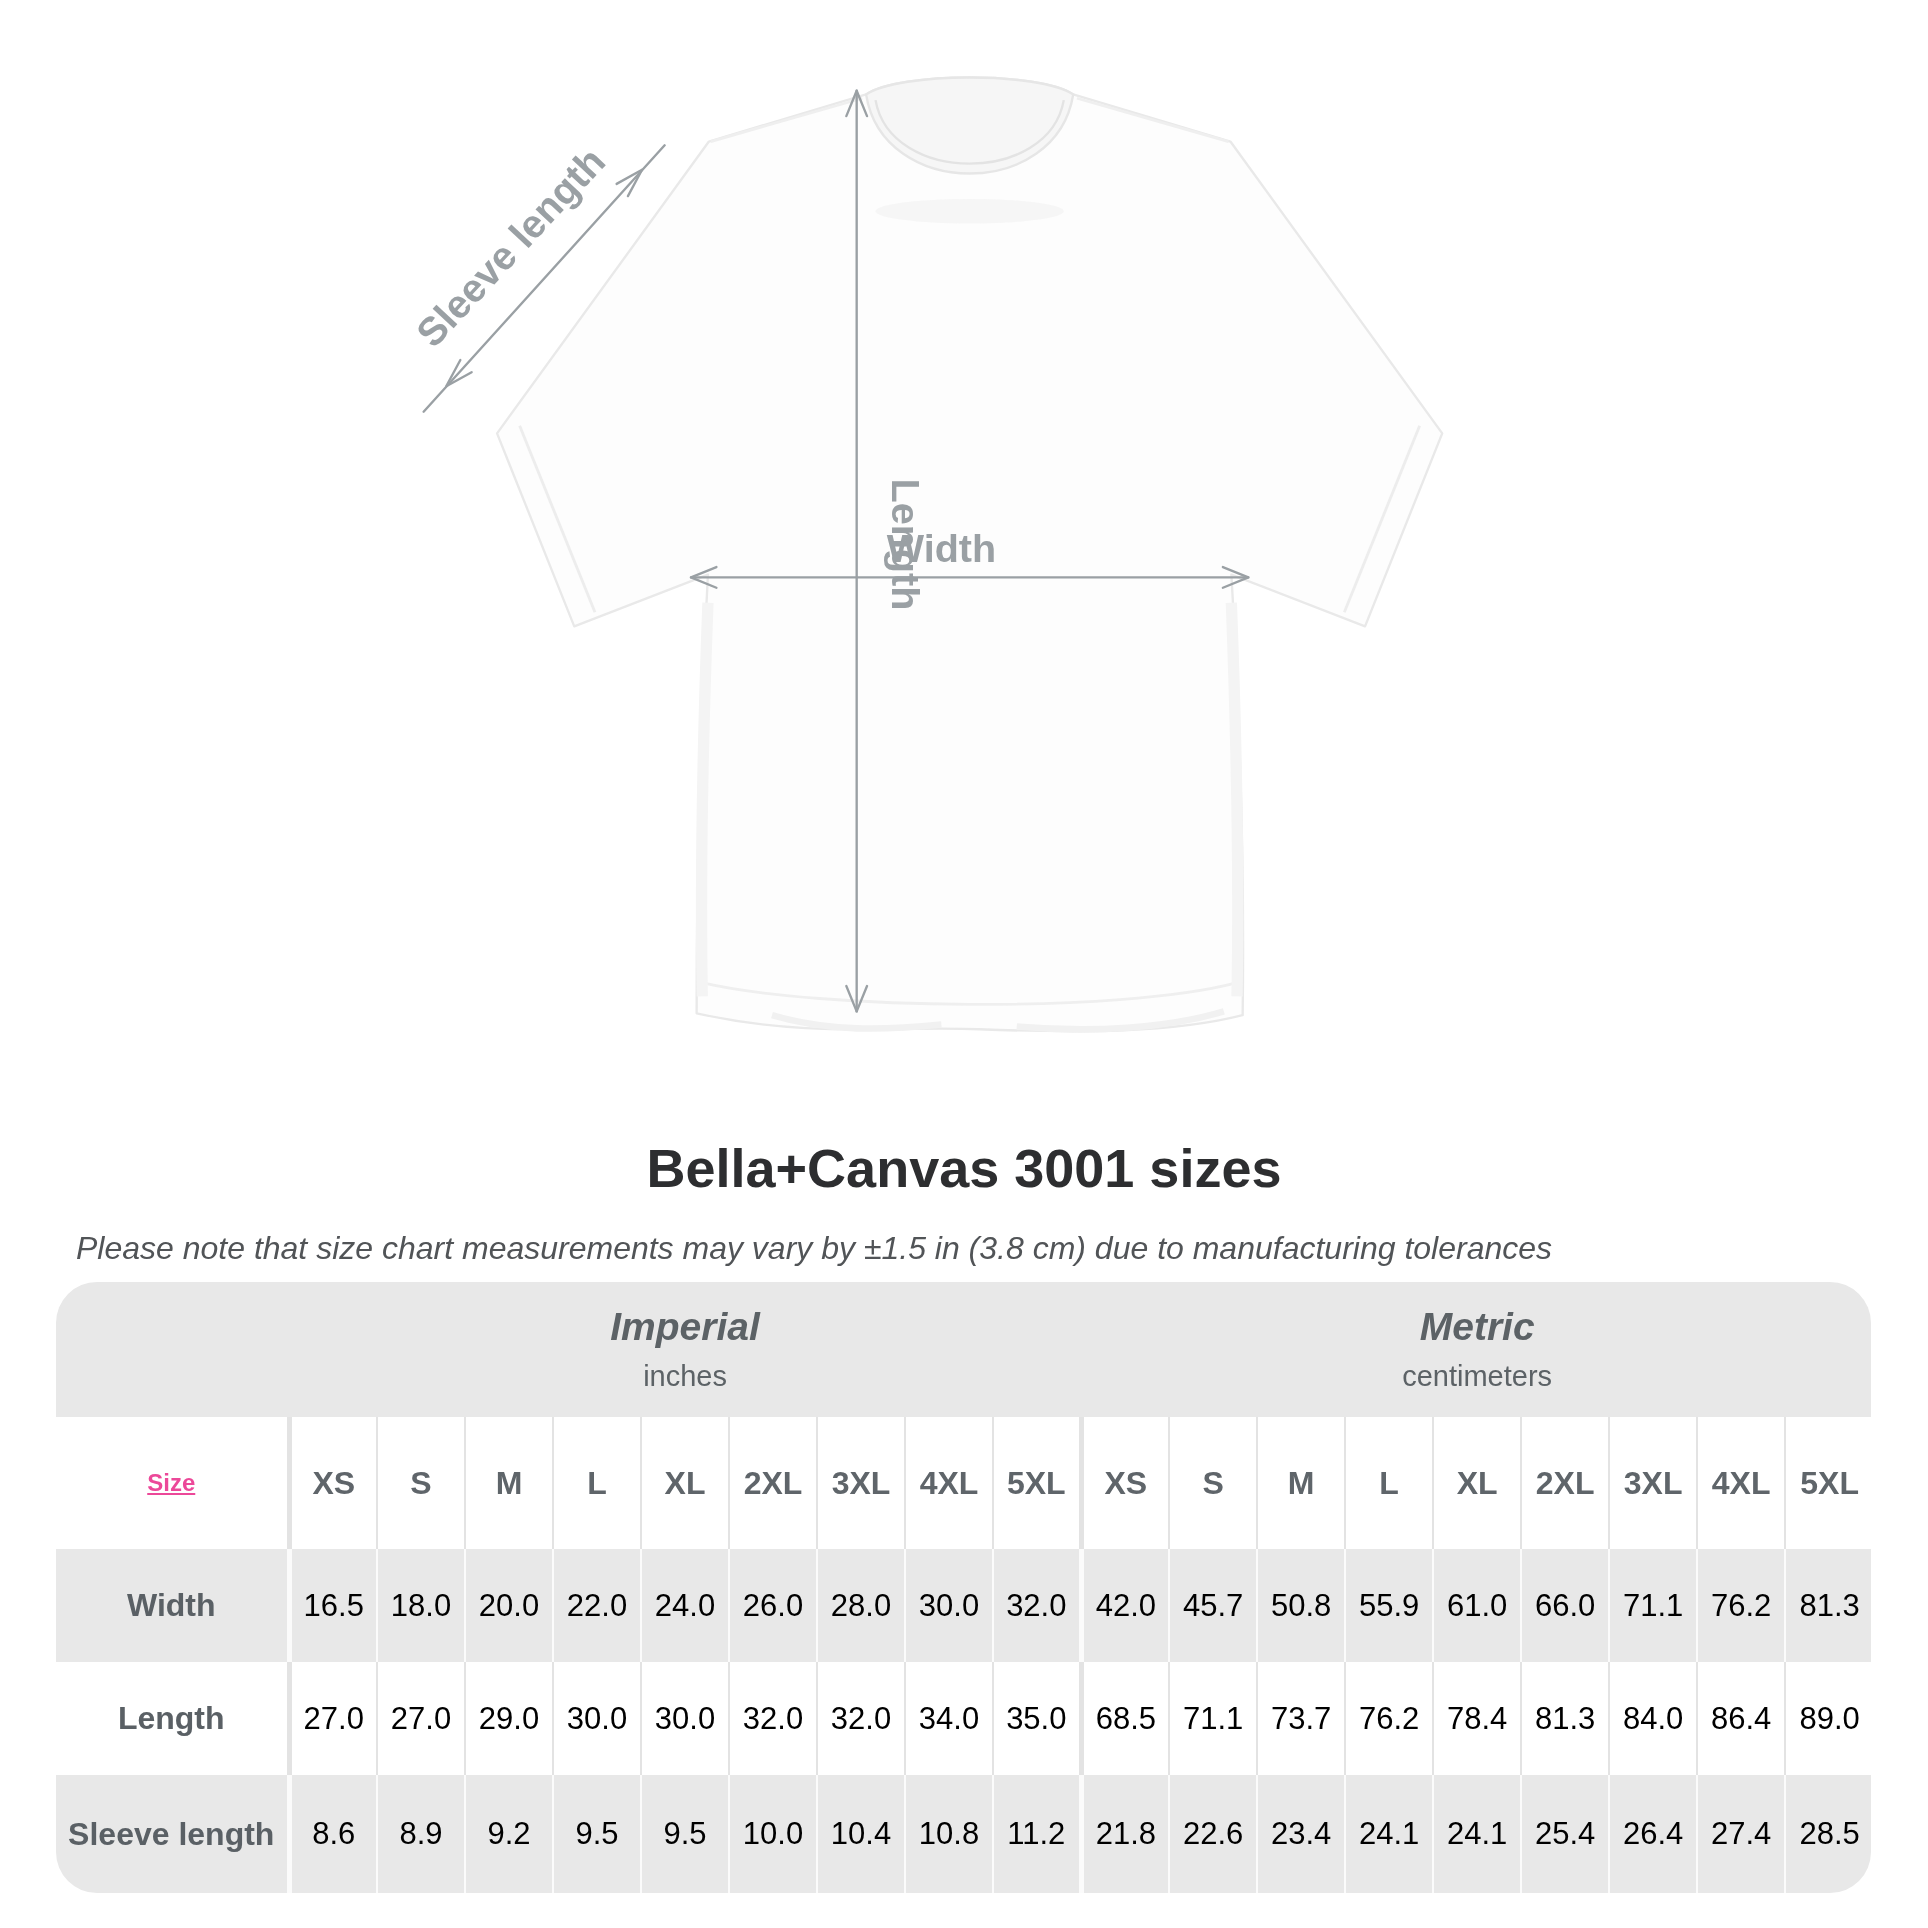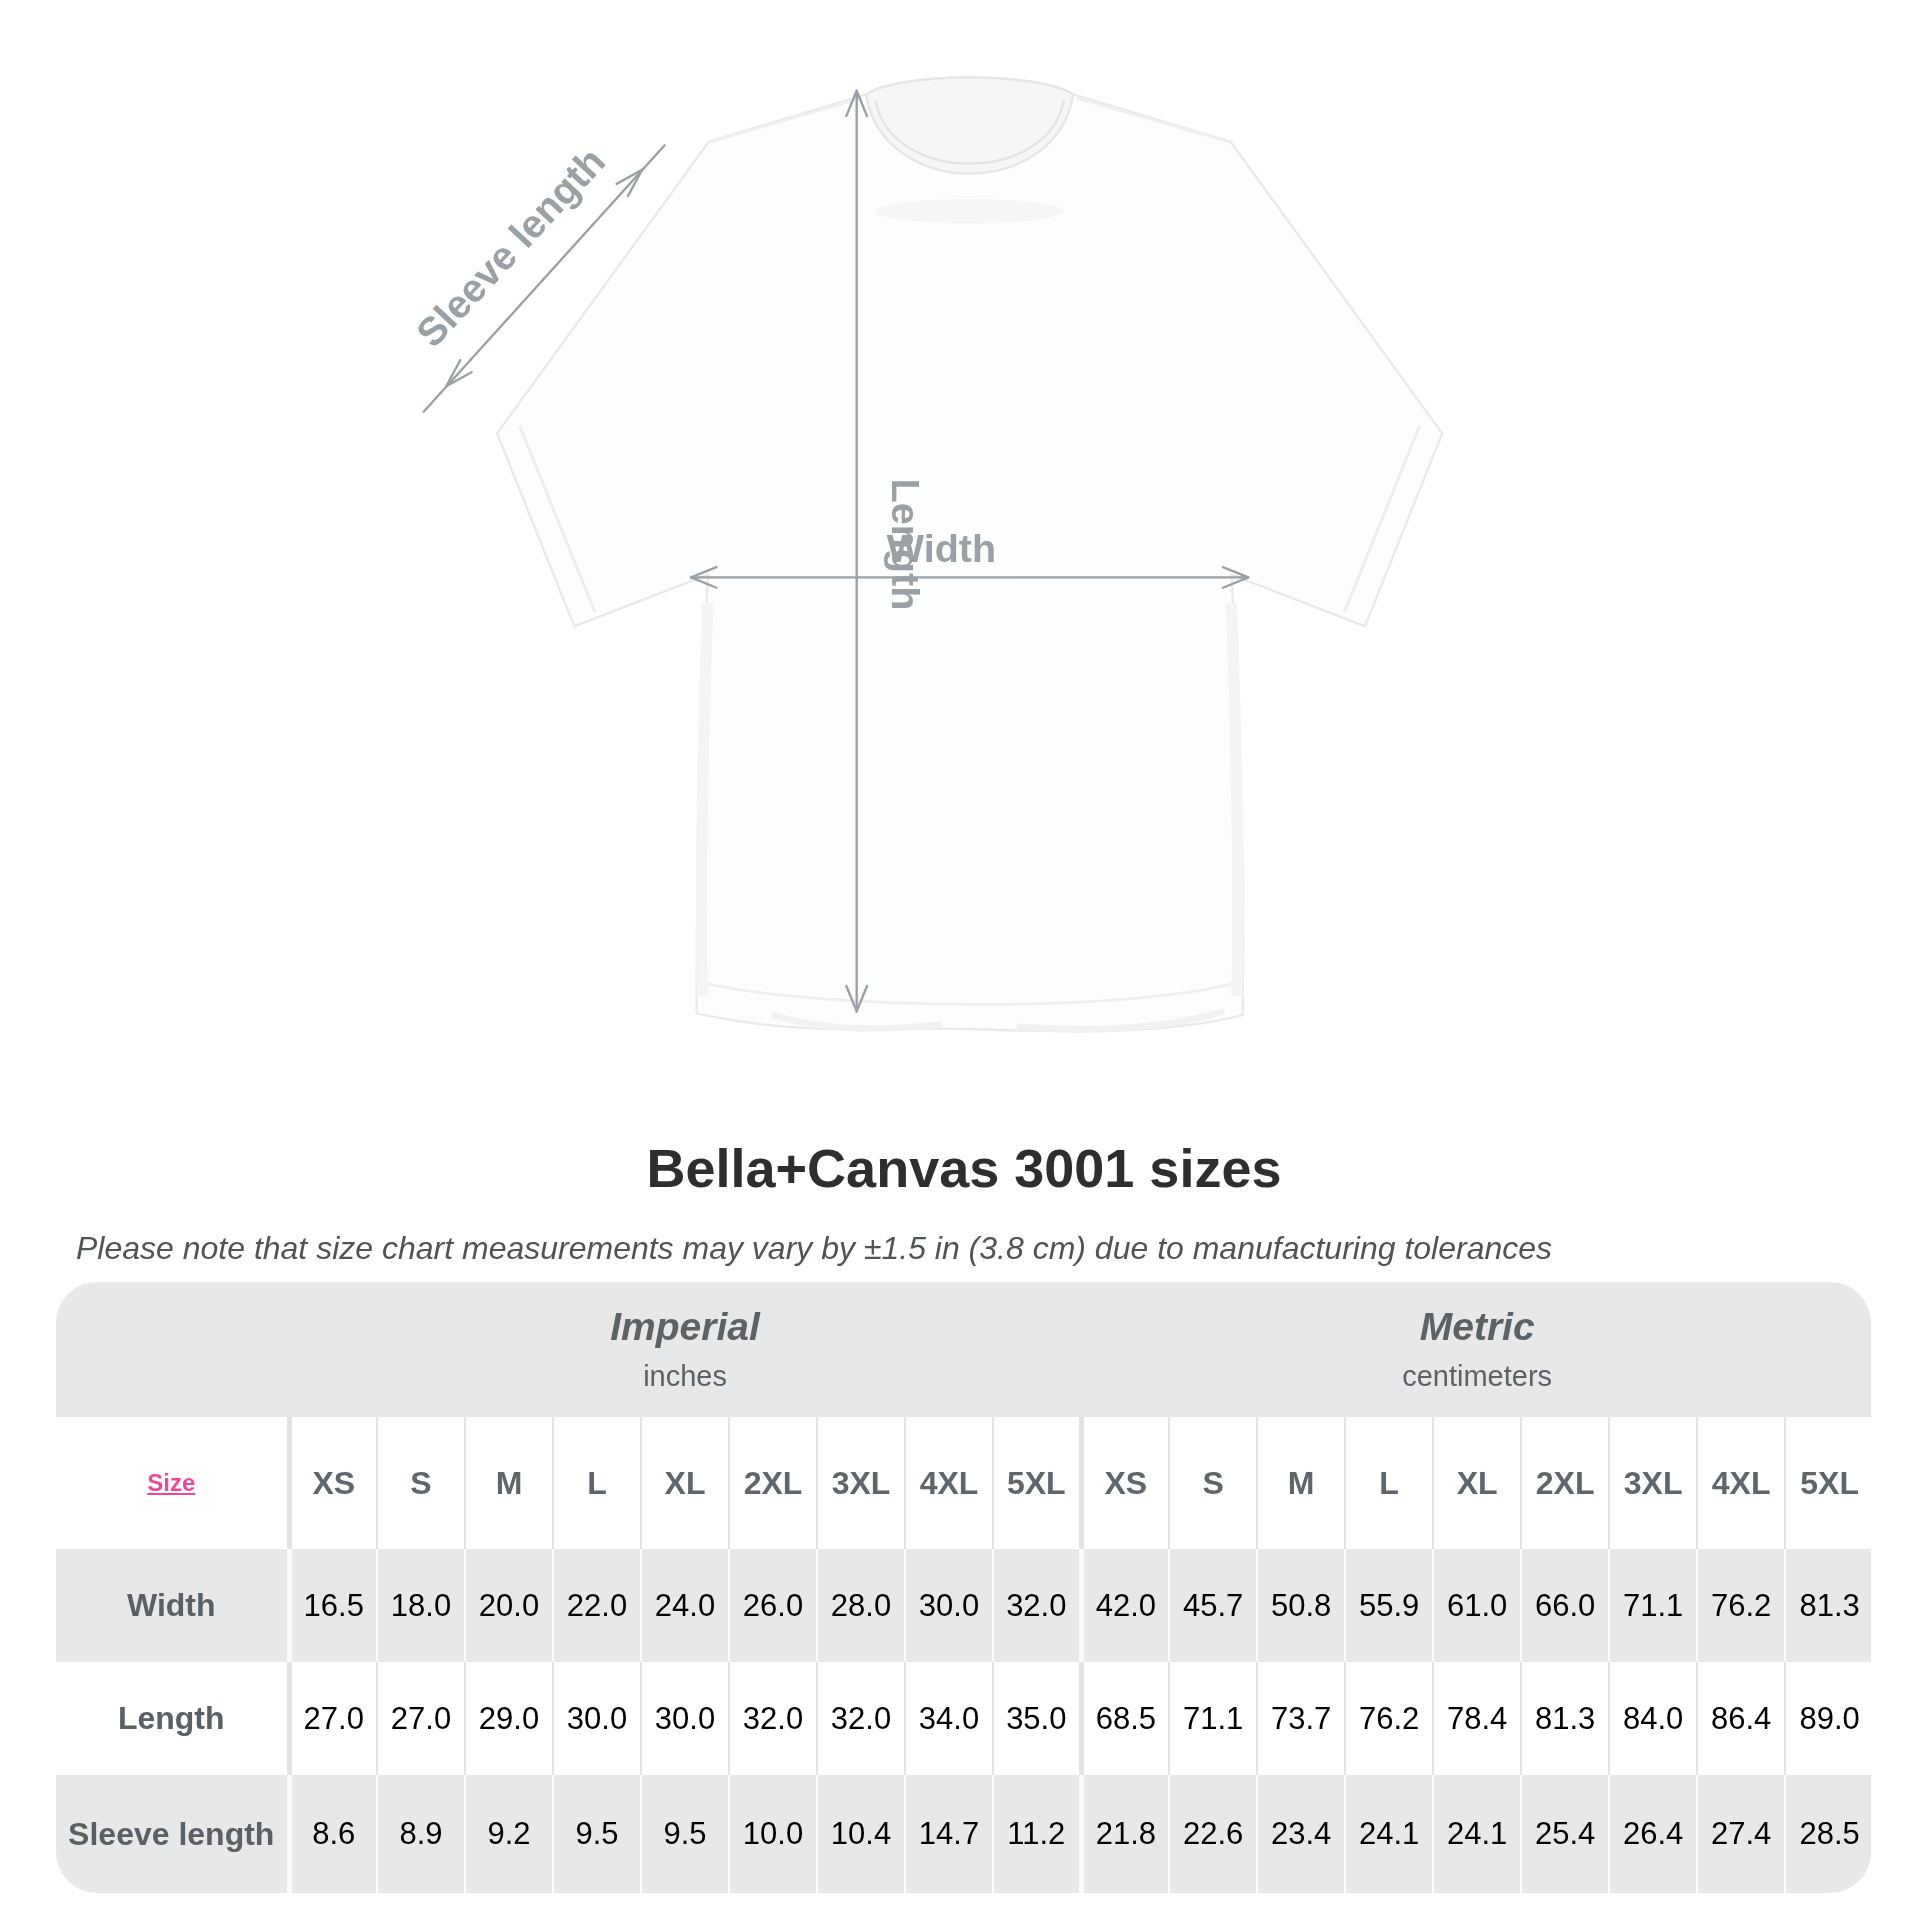--- a/index.html
+++ b/index.html
@@ -223,21 +223,21 @@
           </tr>
           <tr class="gray">
             <th class="label-col">Sleeve length</th>
             <td class="d-start">8.6</td>
             <td>8.9</td>
             <td>9.2</td>
             <td>9.5</td>
             <td>9.5</td>
             <td>10.0</td>
             <td>10.4</td>
-            <td>14.7</td>
+            <td>10.8</td>
             <td>11.2</td>
             <td class="m-start">21.8</td>
             <td>22.6</td>
             <td>23.4</td>
             <td>24.1</td>
             <td>24.1</td>
             <td>25.4</td>
             <td>26.4</td>
             <td>27.4</td>
             <td>28.5</td>

